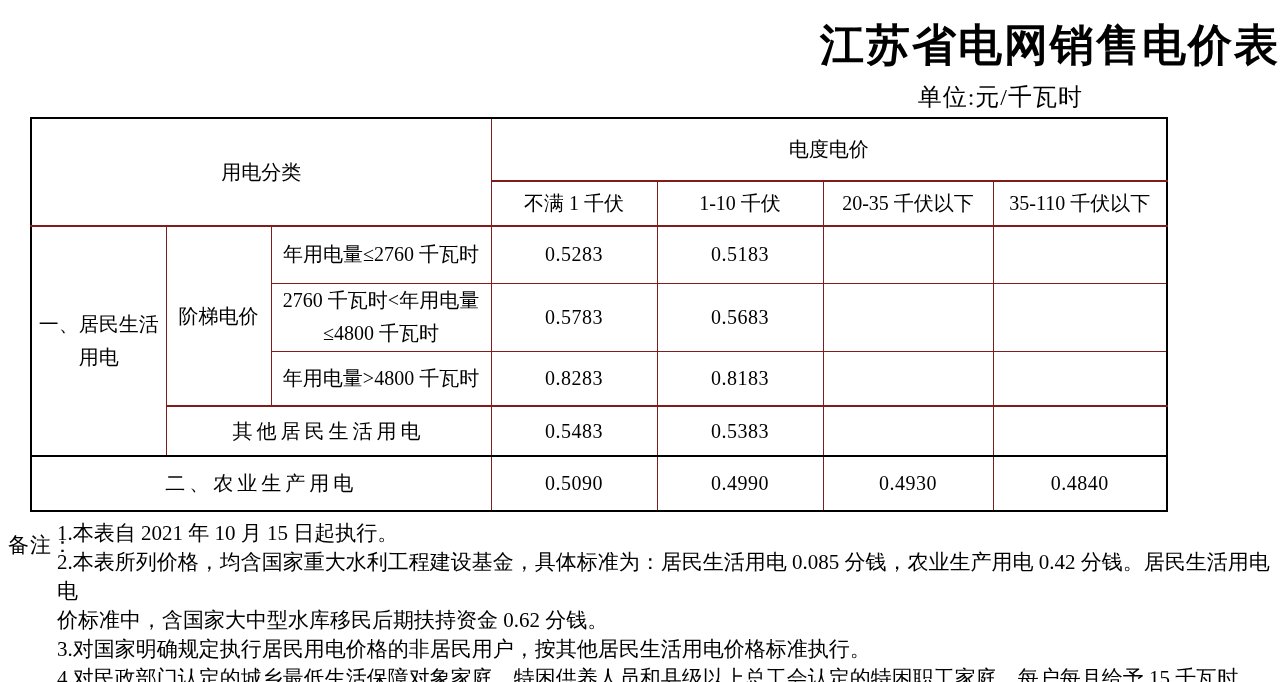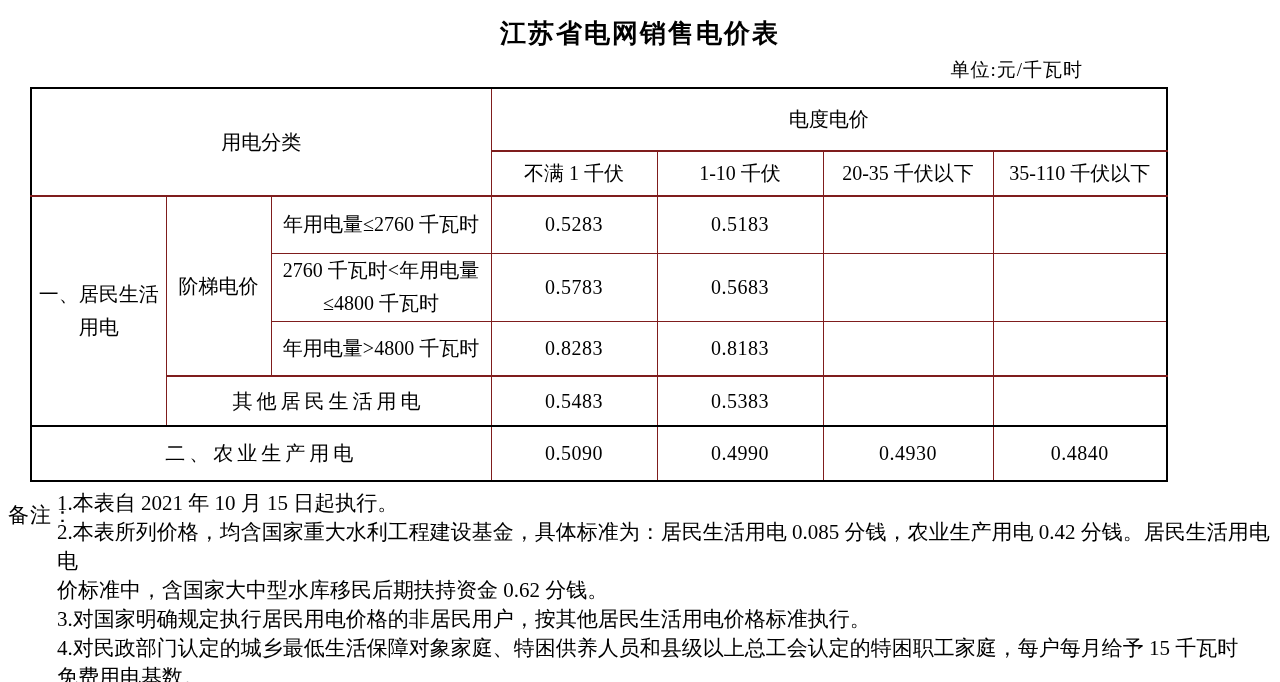--- a/index.html
+++ b/index.html
@@ -6,33 +6,33 @@
   body {
     width:1280px; height:682px;
     background:#ffffff; color:#000000;
     font-family:"Liberation Serif","DejaVu Serif",serif;
     overflow:hidden;
   }
   .page { position:relative; width:1280px; height:682px; }
 
   .doc-title {
     margin:16px 0 0 0;
-    text-align:center;
+    text-align:right;
     font-family:"Liberation Sans","DejaVu Sans",sans-serif;
     font-weight:bold;
-    font-size:26px;
+    font-size:44px;
     letter-spacing:2px;
     color:#000;
   }
 
   .unit-line {
     width:1083px;           
     margin-top:6px;
     text-align:right;
-    font-size:19px;
+    font-size:24px;
     letter-spacing:1px;
   }
 
   table.price-table {
     margin:4px 0 0 30px;
     width:1136px;
     border-collapse:collapse;
     table-layout:fixed;
     border:2px solid #000;
   }

